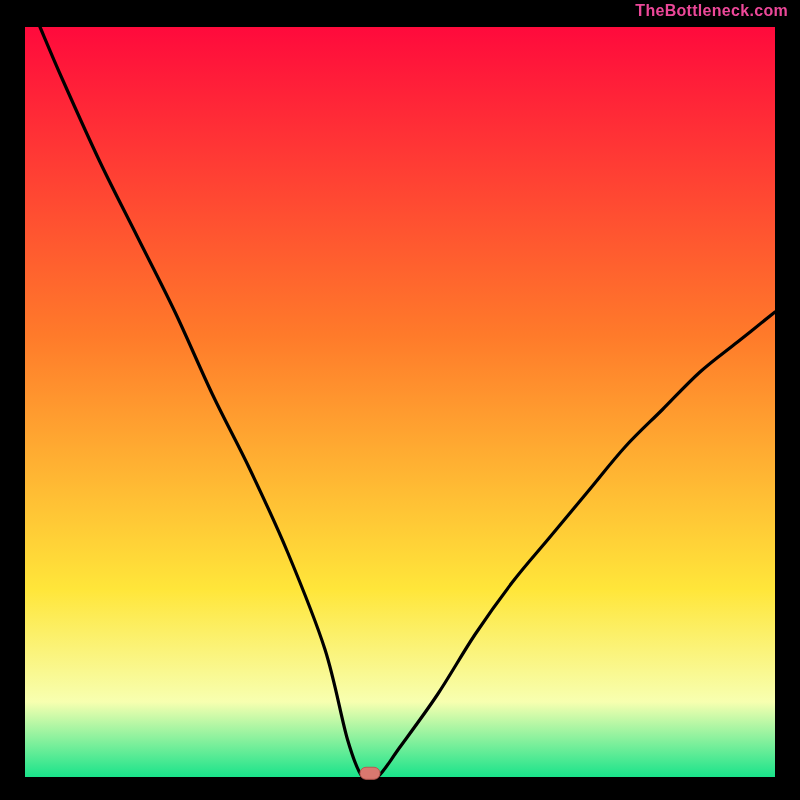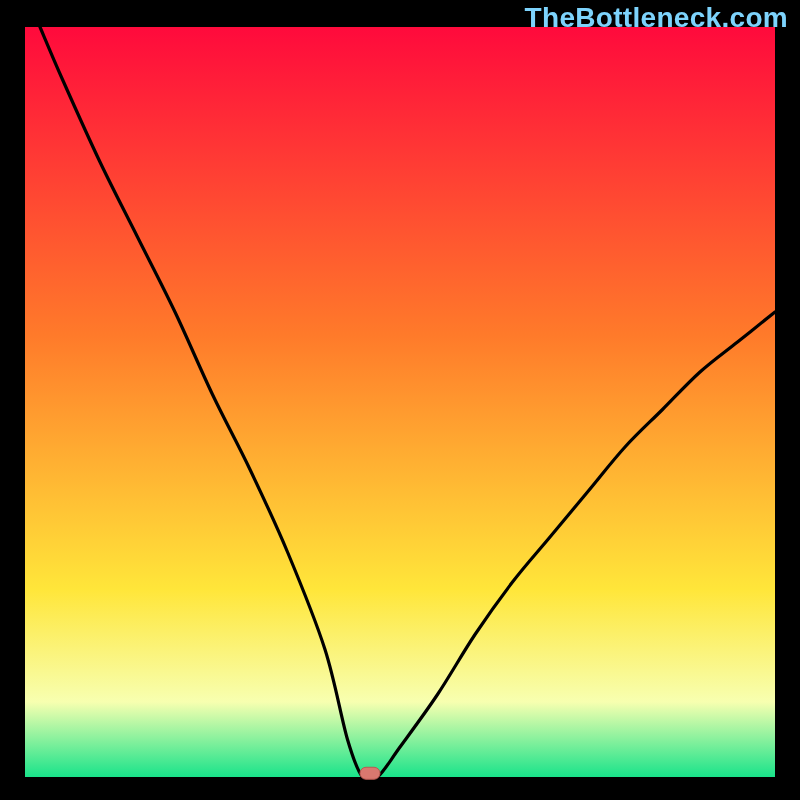--- a/index.html
+++ b/index.html
@@ -16,23 +16,23 @@
     top: 0;
     width: 800px;
     height: 800px;
     background: #000;
   }
   .watermark {
     position: absolute;
     top: 2px;
     right: 12px;
     font-family: Arial, Helvetica, sans-serif;
-    font-size: 28px;
+    font-size: 16px;
     font-weight: 600;
-    color: #7dd3fc;
+    color: #ec4899;
     letter-spacing: 0.3px;
   }
   svg {
     position: absolute;
     left: 0;
     top: 0;
   }
 </style>
 </head>
 <body>

